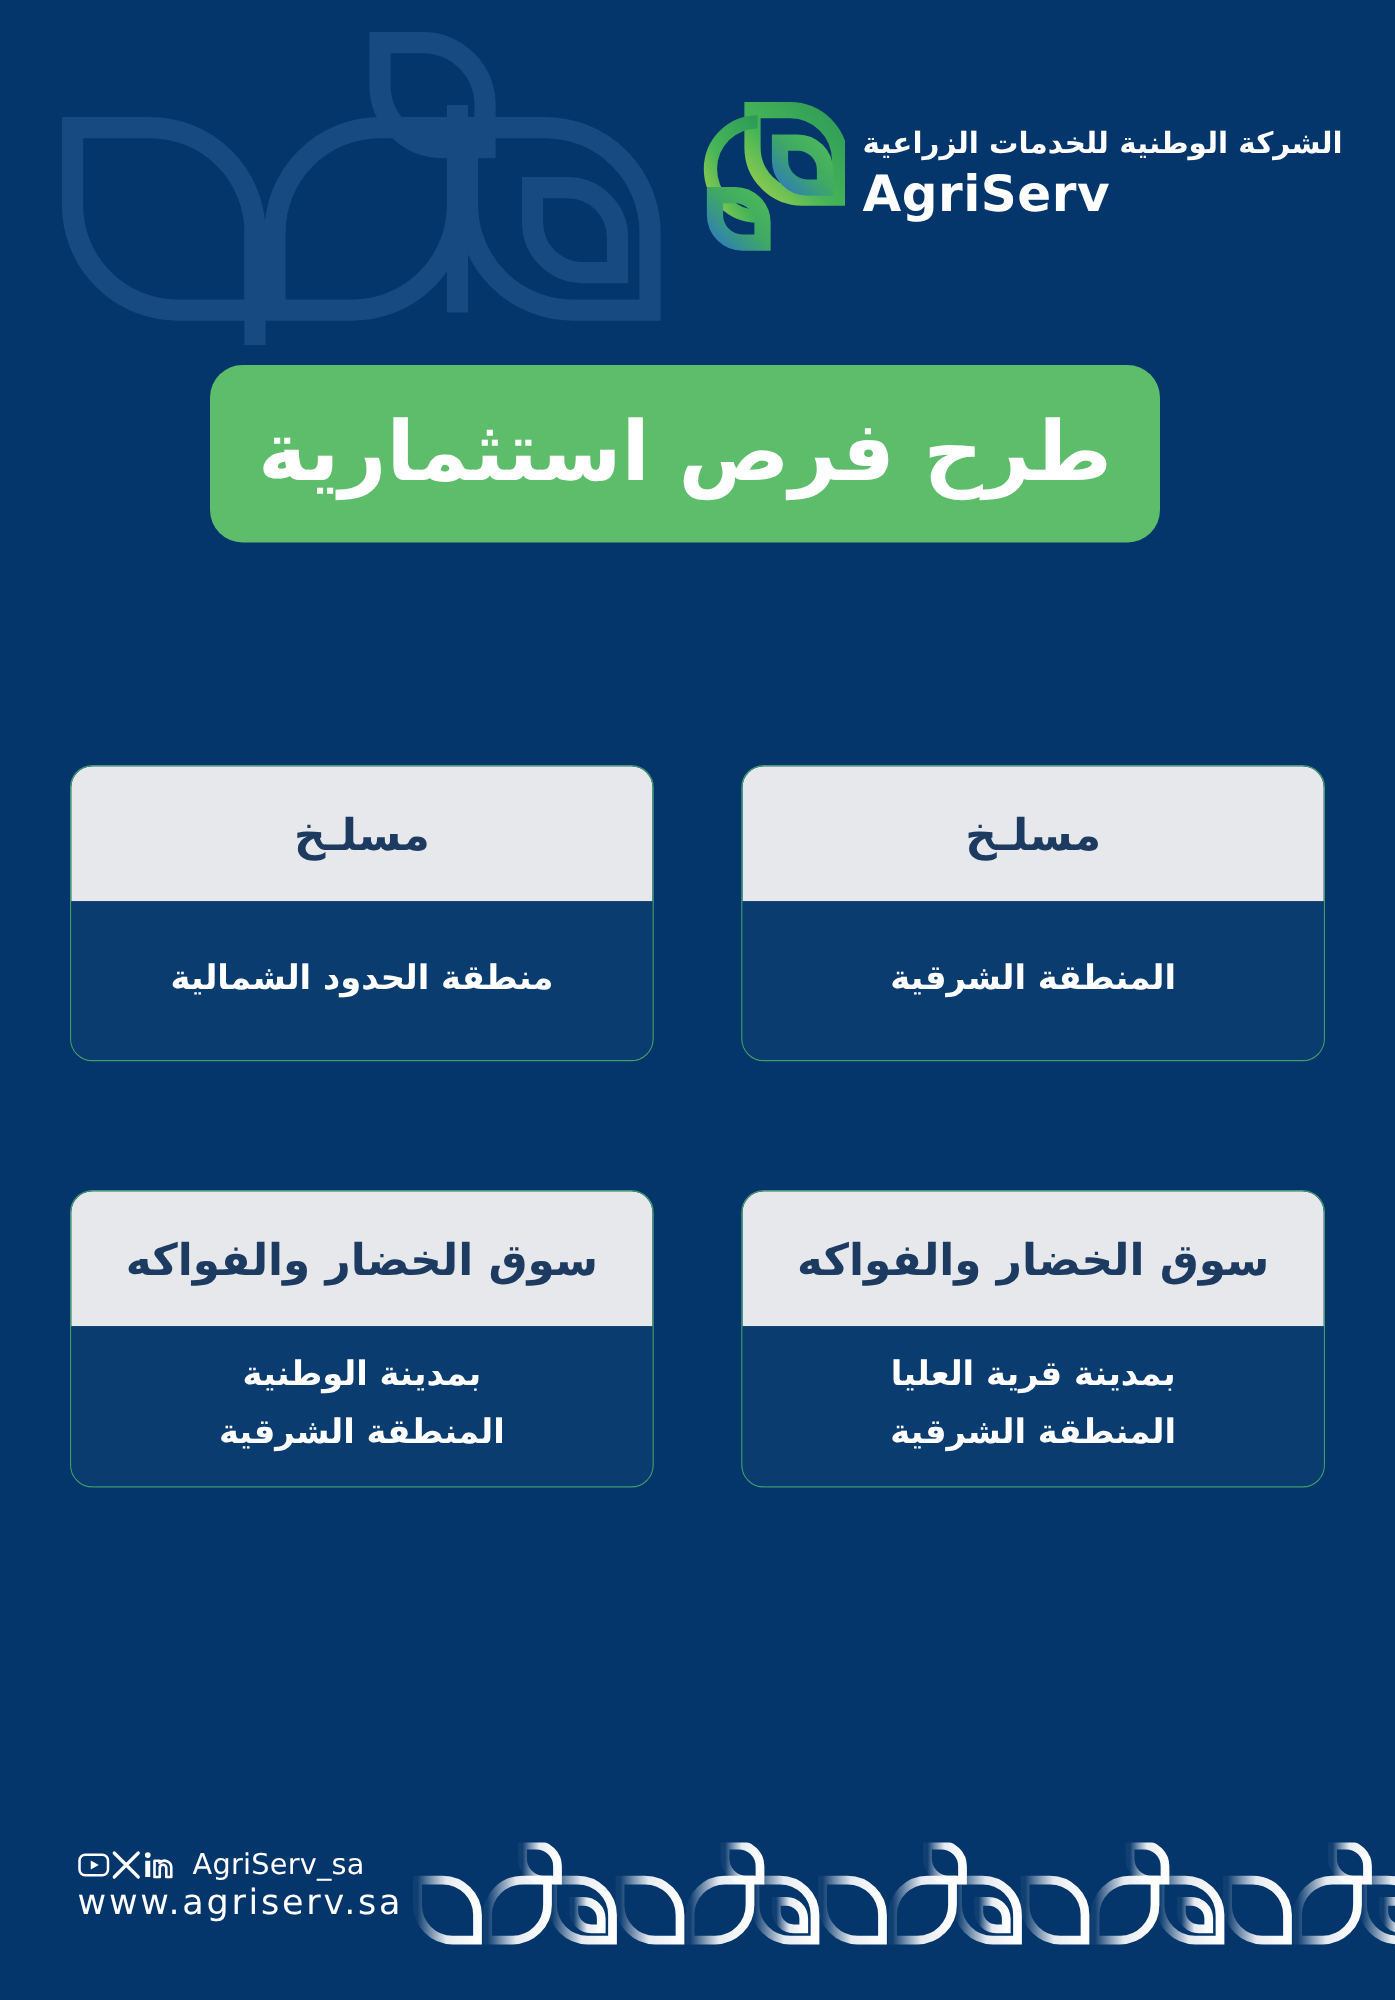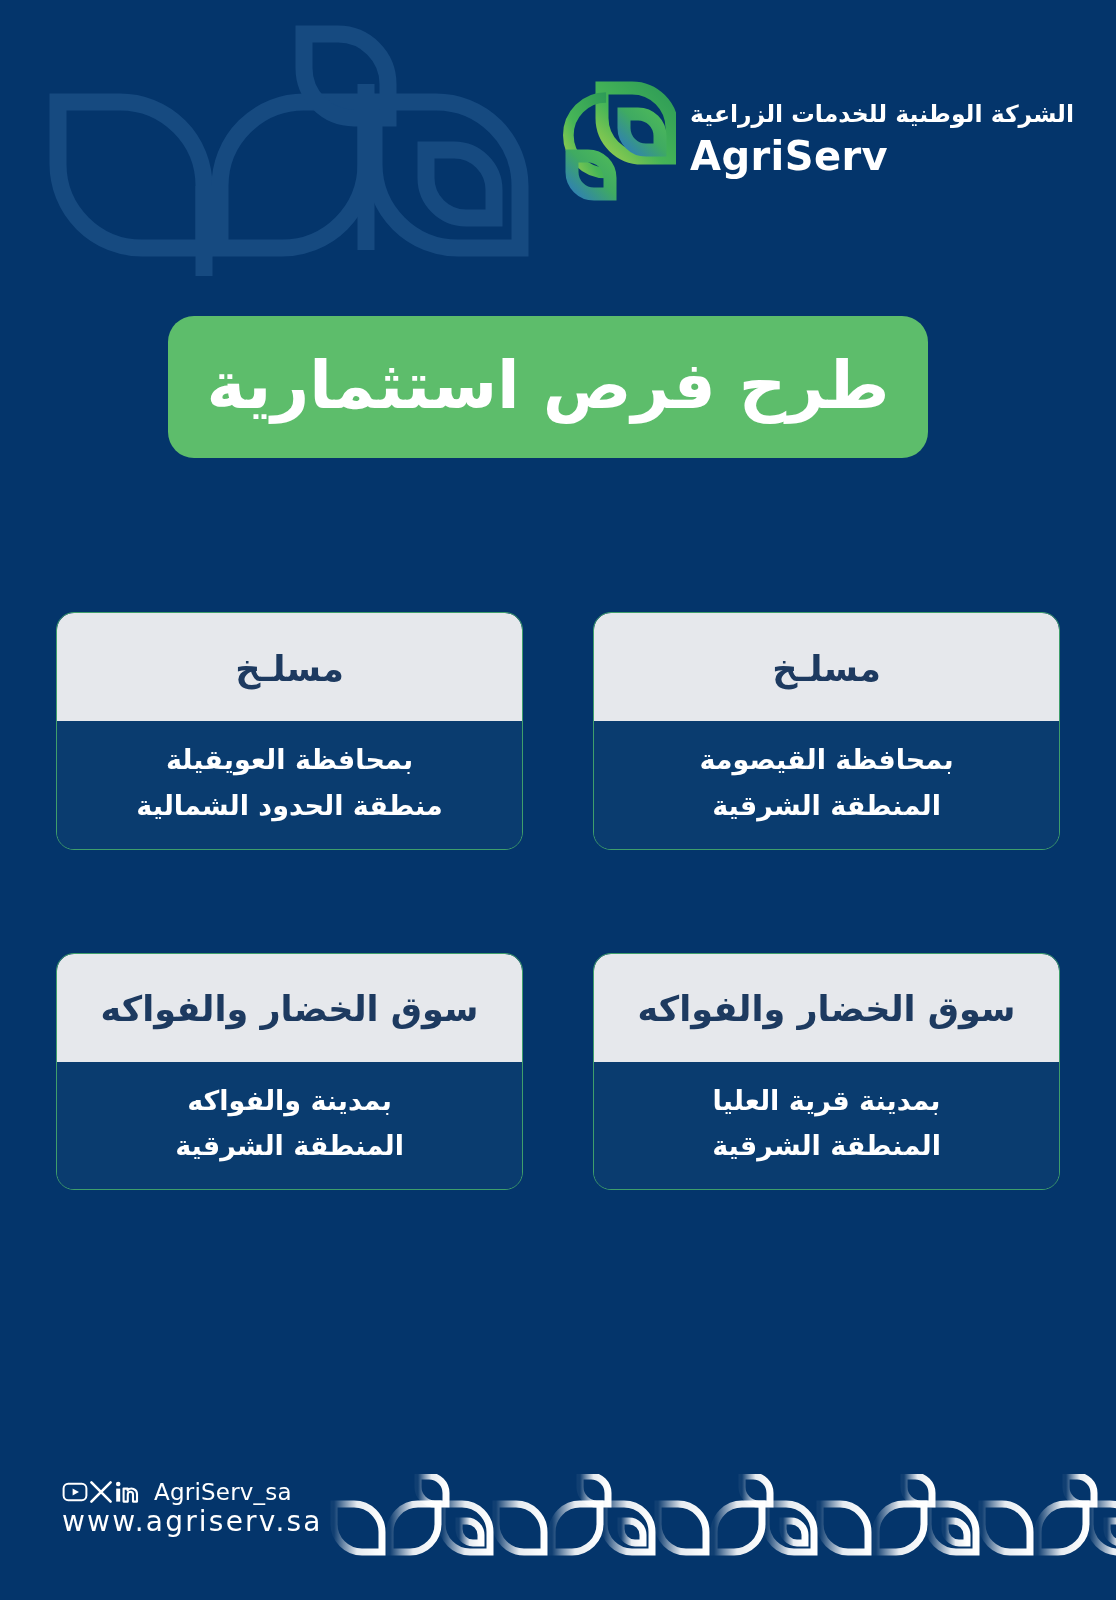--- a/index.html
+++ b/index.html
@@ -58,21 +58,21 @@
     letter-spacing: .4px;
     margin-top: 5px;
     direction: ltr;
   }
   .brand-logo { width: 118px; height: 132px; flex: 0 0 auto; }
 
   
   .title-banner {
     position: absolute;
     left: 168px;
-    top: 316px;
+    top: 292px;
     width: 760px;
     height: 142px;
     background: #5dbd6b;
     border-radius: 26px;
     display: flex;
     align-items: center;
     justify-content: center;
   }
   .title-banner-text {
     color: #ffffff;
@@ -241,51 +241,49 @@
     <div class="title-banner-text">طرح فرص استثمارية</div>
   </div>
 
   <div class="cards">
 
     <div class="card">
       <div class="card-header">
         <div class="card-header-text">مسلـخ</div>
       </div>
       <div class="card-body">
-        <div class="card-line">بمحافظة القيصومة</div>
         <div class="card-line">المنطقة الشرقية</div>
       </div>
     </div>
 
     <div class="card">
       <div class="card-header">
         <div class="card-header-text">مسلـخ</div>
       </div>
       <div class="card-body">
-        <div class="card-line">بمحافظة العويقيلة</div>
         <div class="card-line">منطقة الحدود الشمالية</div>
       </div>
     </div>
 
     <div class="card">
       <div class="card-header">
         <div class="card-header-text">سوق الخضار والفواكه</div>
       </div>
       <div class="card-body">
         <div class="card-line">بمدينة قرية العليا</div>
         <div class="card-line">المنطقة الشرقية</div>
       </div>
     </div>
 
     <div class="card">
       <div class="card-header">
         <div class="card-header-text">سوق الخضار والفواكه</div>
       </div>
       <div class="card-body">
-        <div class="card-line">بمدينة والفواكه</div>
+        <div class="card-line">بمدينة الوطنية</div>
         <div class="card-line">المنطقة الشرقية</div>
       </div>
     </div>
 
   </div>
 
   <div class="footer">
 
     <svg class="footer-pattern" viewBox="0 0 786 98" preserveAspectRatio="none" aria-hidden="true">
       <defs>

